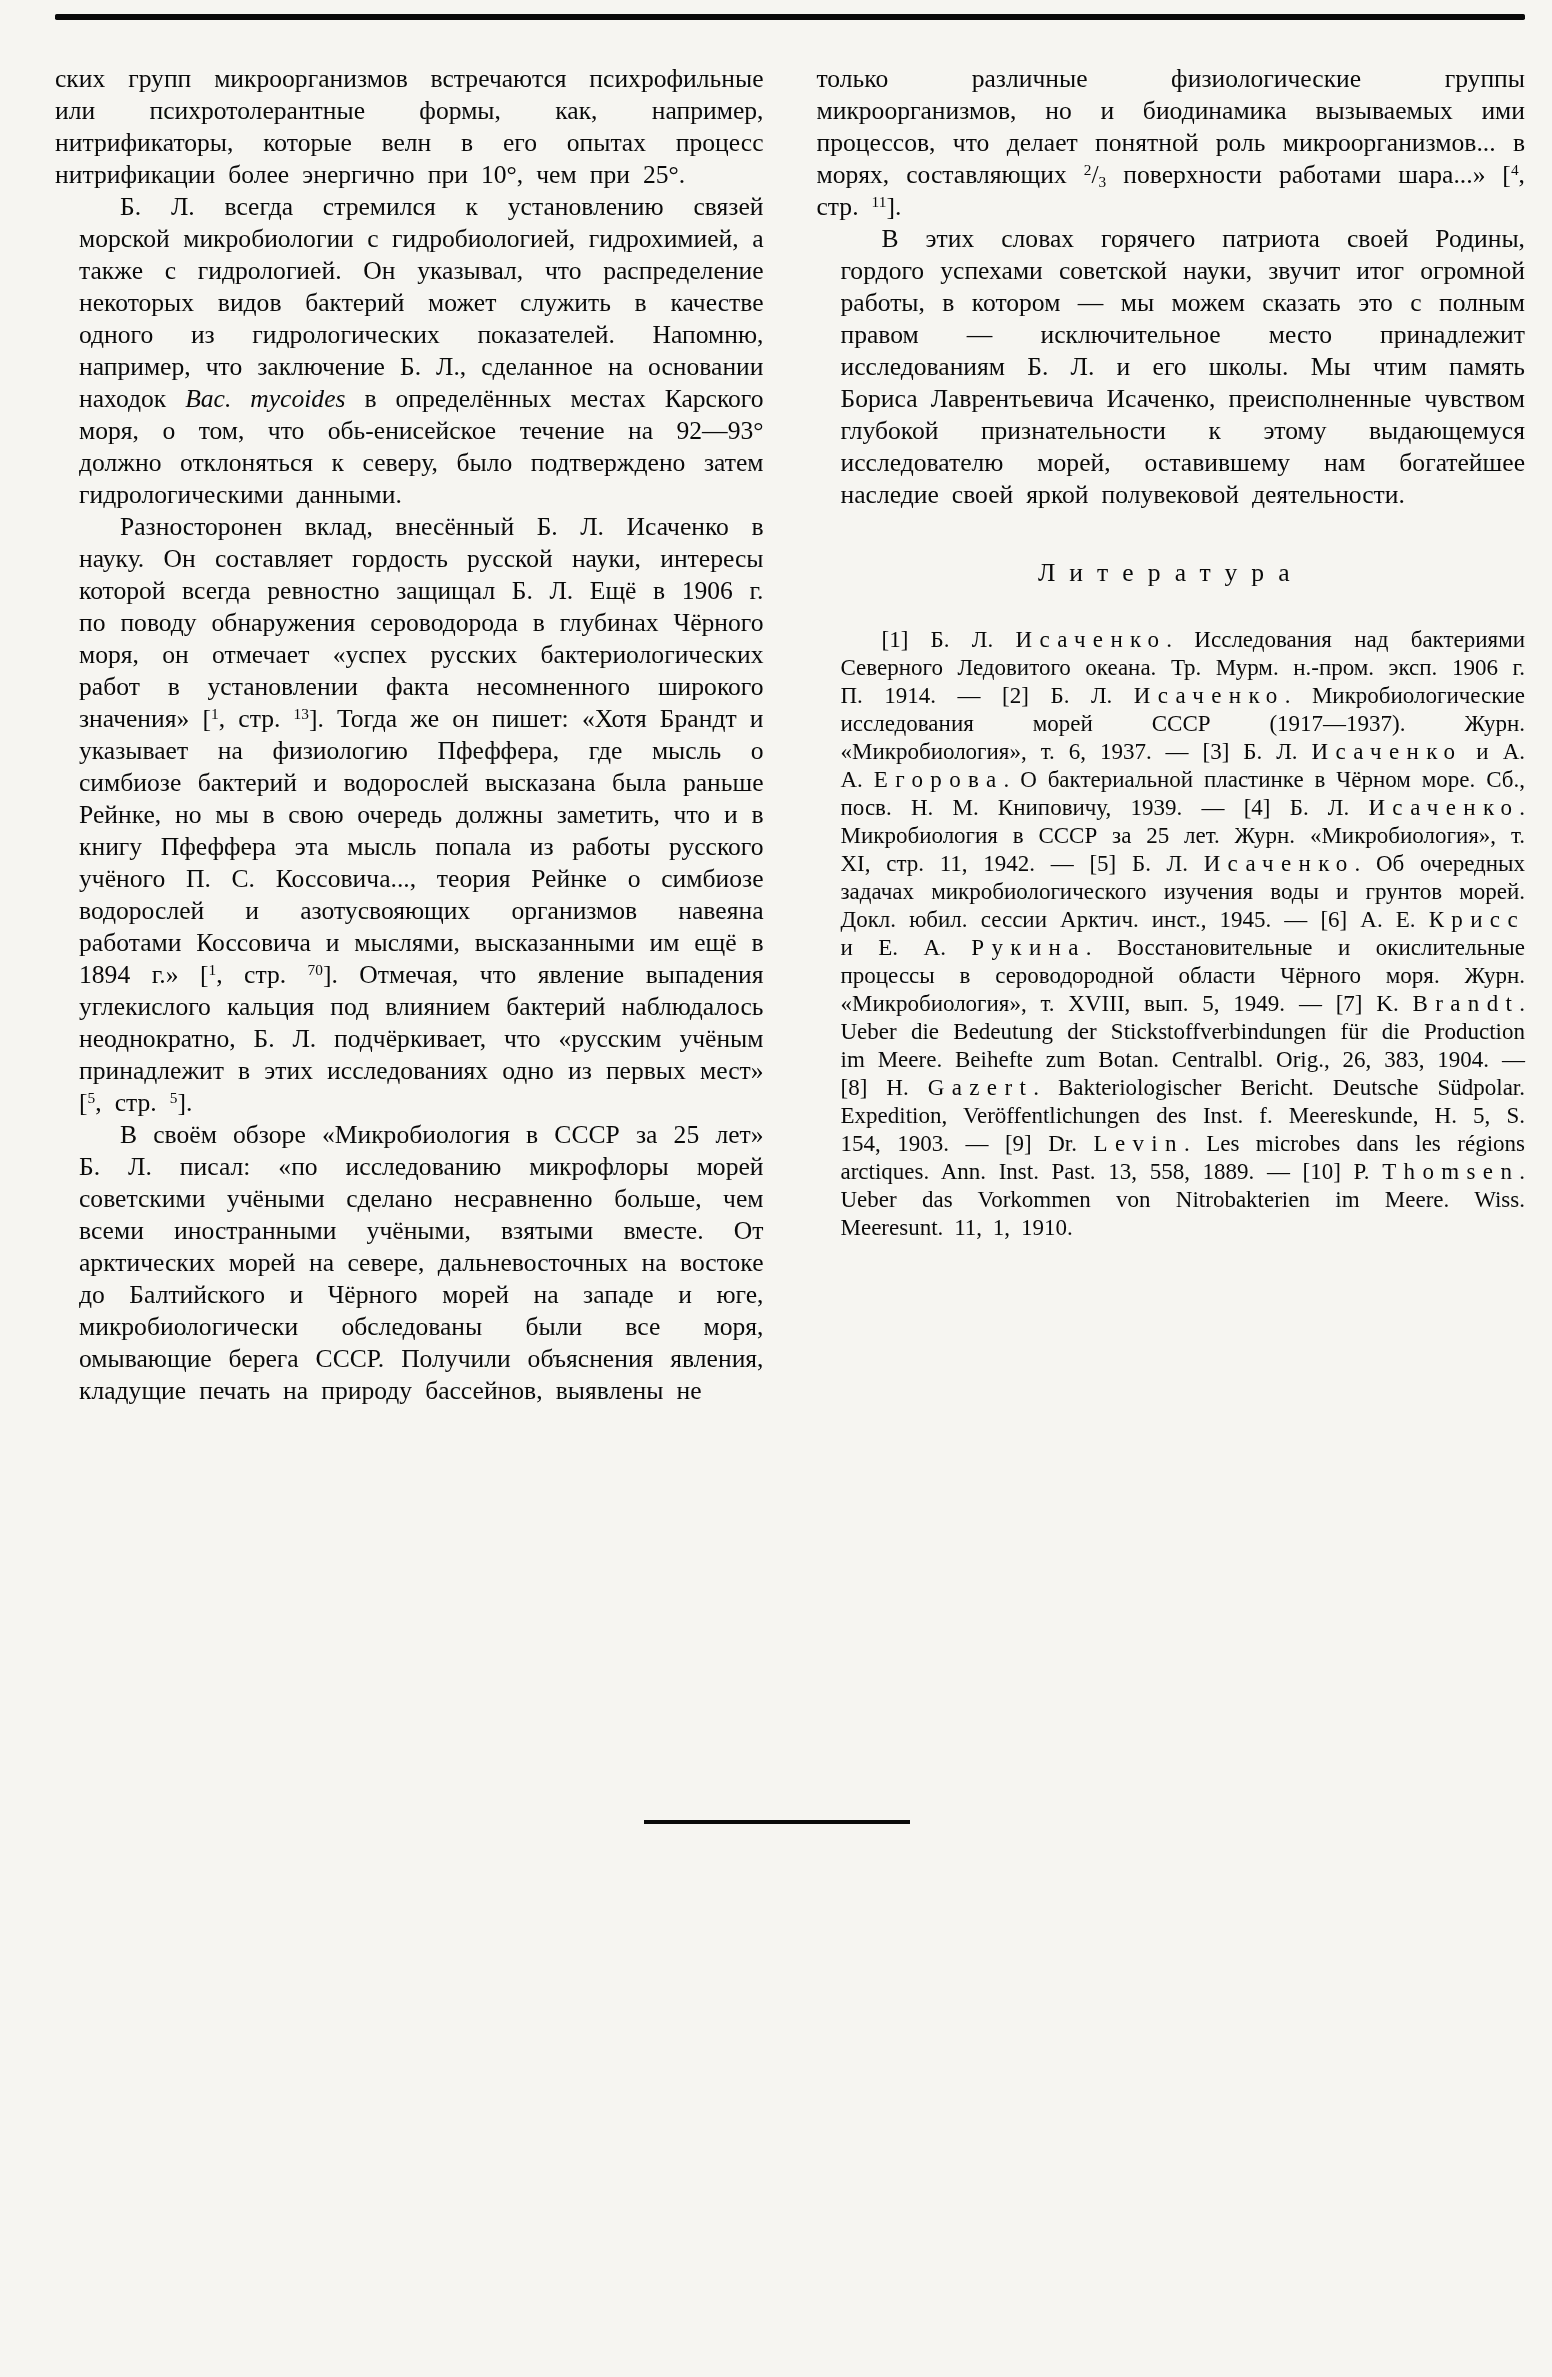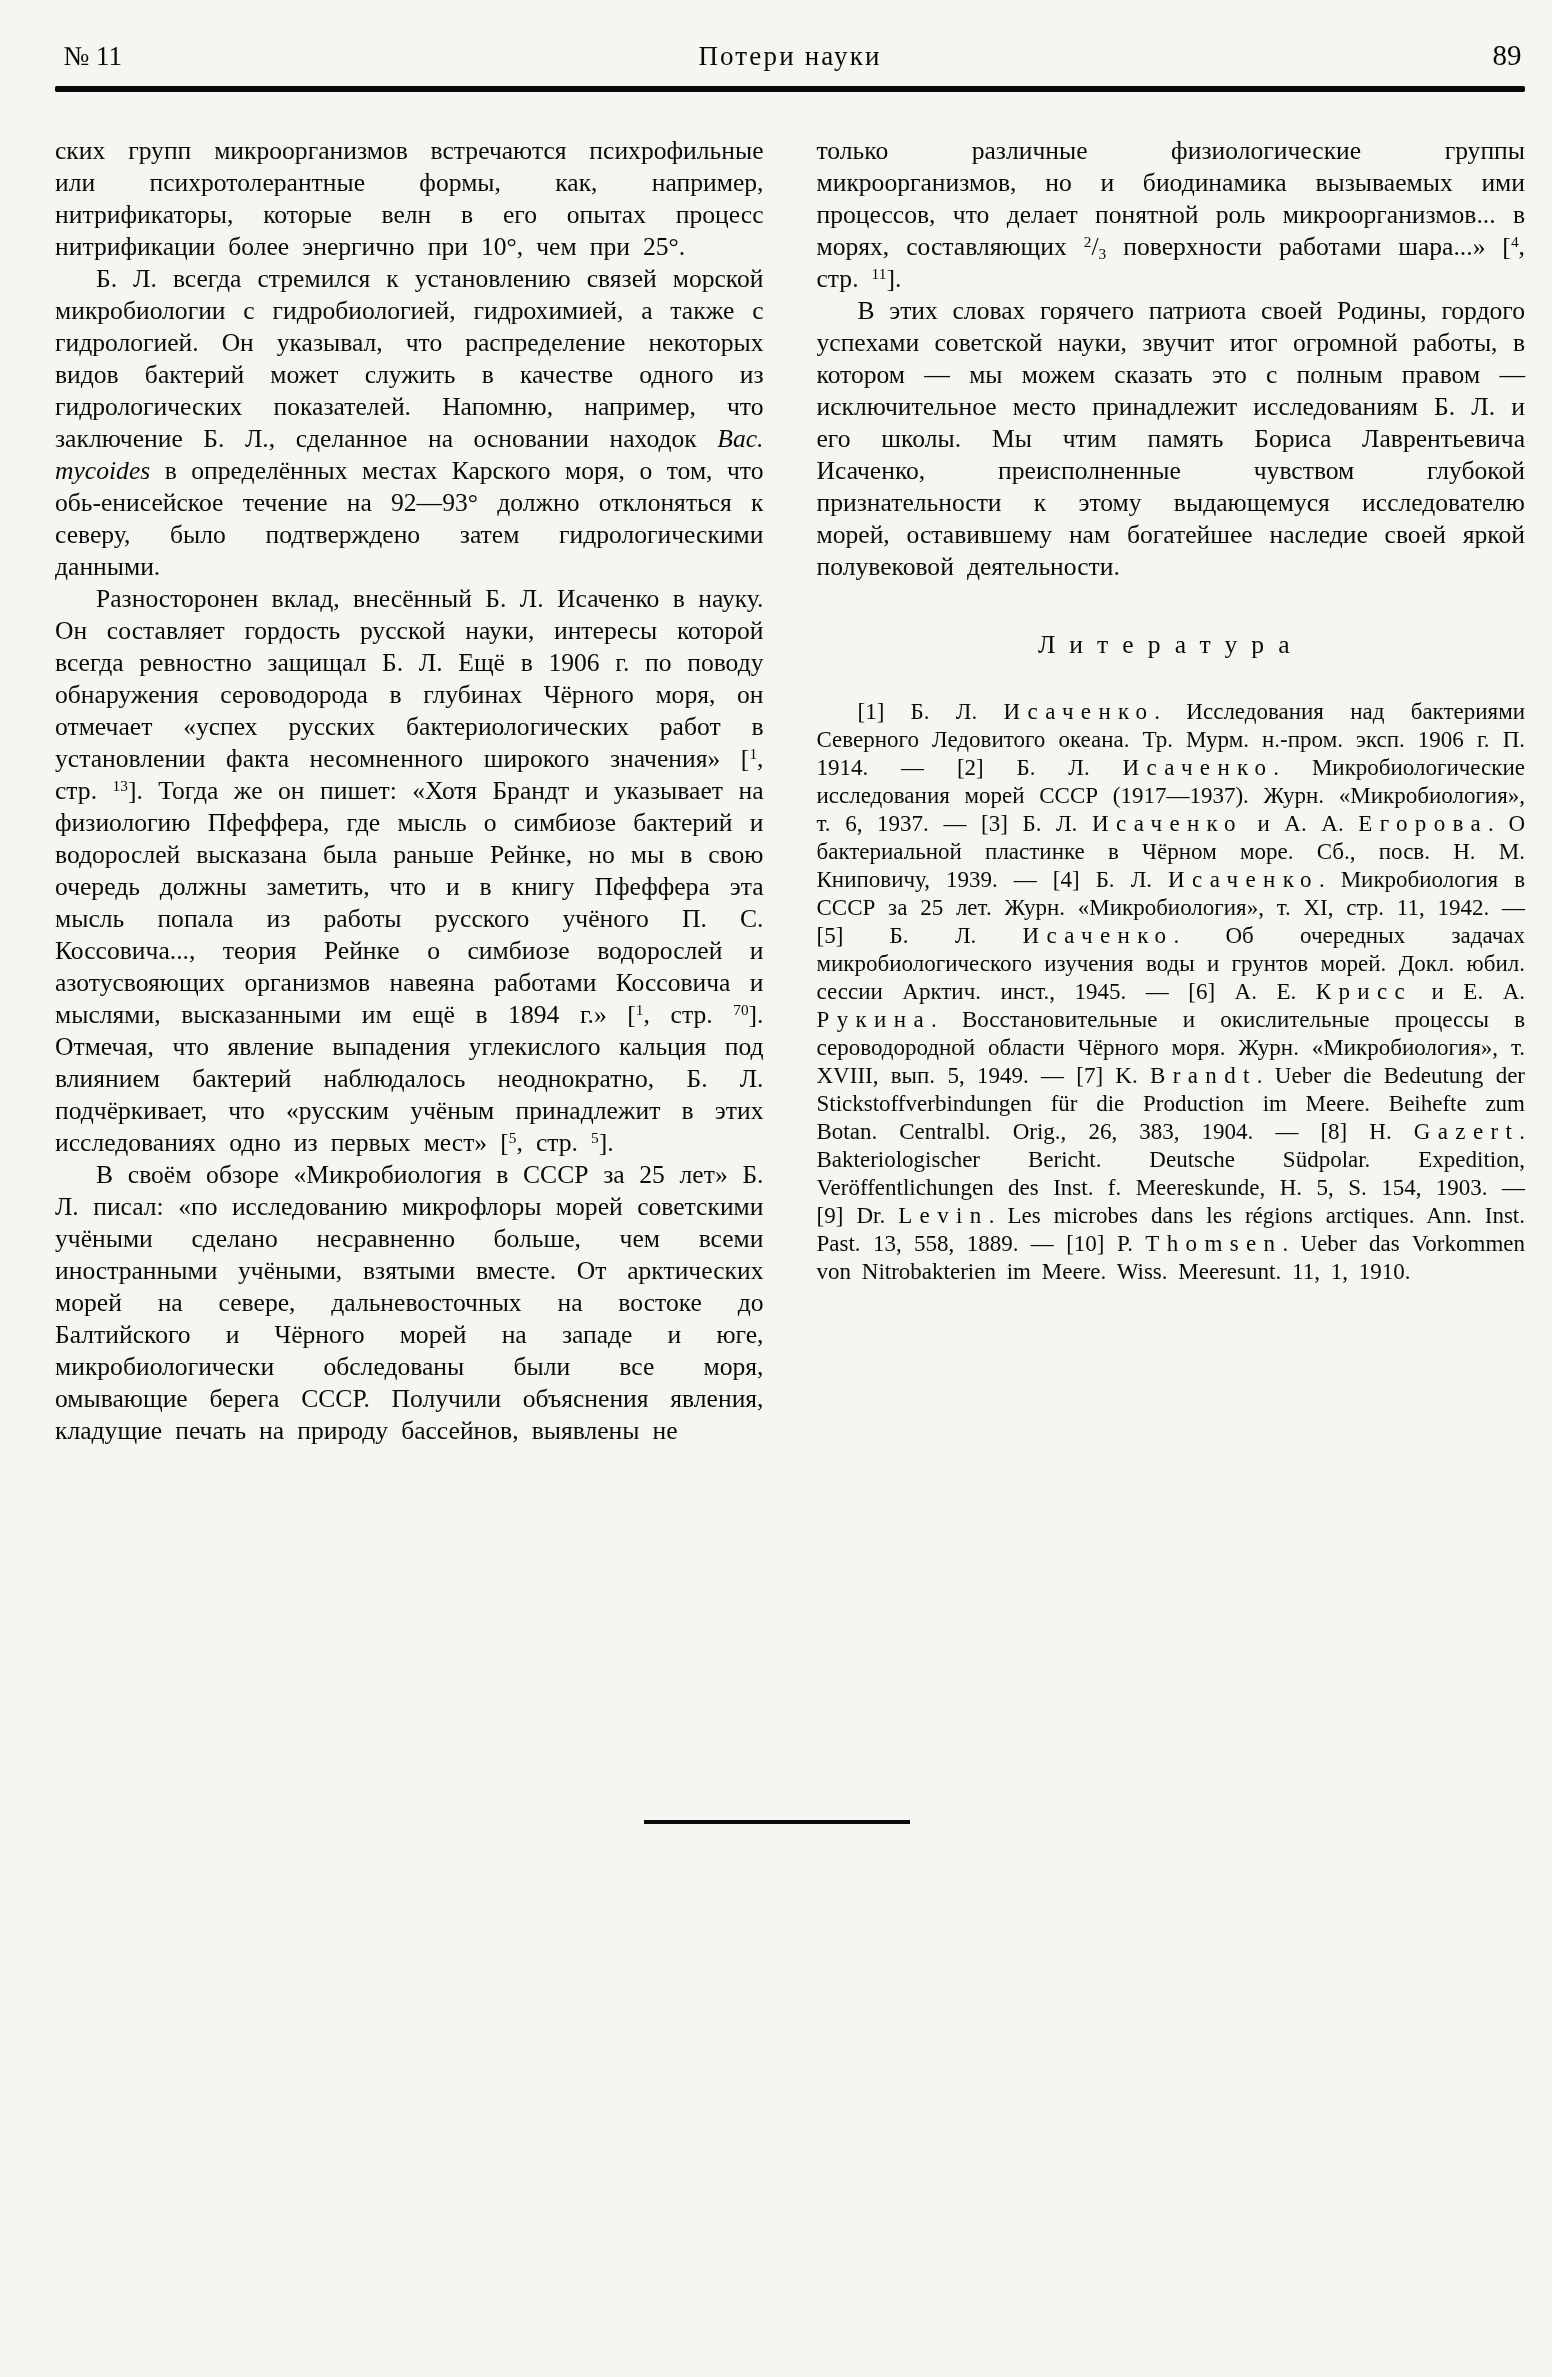--- a/index.html
+++ b/index.html
@@ -19,21 +19,21 @@
     padding-top: 39px;
     font-size: 27px;
   }
   .issue { justify-self: start; padding-left: 8.5px; }
   .running-title { justify-self: center; letter-spacing: 0.08em; }
   .page-number { justify-self: end; font-size: 29px; padding-right: 3.4px; }
   .header-rule { height: 6px; background: #0a0a0a; margin-top: 13.6px; border-radius: 1.7px; }
   .columns { display: flex; gap: 53px; margin-top: 43px; }
   .col { width: 716px; text-align: justify; font-size: 25.6px; line-height: 32px; word-spacing: 0.26em; }
   .col p { margin: 0; }
-  p.indent { text-indent: 41px; }
+  p.indent { text-indent: 41px; margin-left: 24px; }
   .it { font-style: italic; }
   .sp { letter-spacing: 0.32em; }
   sup, sub { font-size: 0.6em; line-height: 0; }
   sup { vertical-align: 0.55em; }
   sub { vertical-align: -0.25em; }
   .lit-heading {
     font-size: 25.6px; font-weight: normal;
     text-align: center; letter-spacing: 0.55em;
     margin: 46px 0 37px 0;
   }
@@ -44,25 +44,20 @@
     position: absolute; top: 1820px; left: 50%;
     transform: translateX(-50%);
     width: 266px; height: 4.3px; background: #0a0a0a;
   }
 </style>
 </head>
 <body>
 
 <div class="page-content">
 
-  <div class="page-header">
-    <span class="issue">№ 11</span>
-    <span class="running-title">Потери науки</span>
-    <span class="page-number">89</span>
-  </div>
 
   <div class="header-rule"></div>
 
   <div class="columns">
 
     <div class="col">
       <p><span>ских групп микроорганизмов встречаются психрофильные или психротолерантные формы, как, например, нитрификаторы, которые велн в его опытах процесс нитрификации более энергично при 10°, чем при 25°.</span></p>
       <p class="indent"><span>Б. Л. всегда стремился к установлению связей морской микробиологии с гидробиологией, гидрохимией, а также с гидрологией. Он указывал, что распределение некоторых видов бактерий может служить в качестве одного из гидрологических показателей. Напомню, например, что заключение Б. Л., сделанное на основании находок </span><span class="it">Bac. mycoides</span><span> в определённых местах Карского моря, о том, что обь-енисейское течение на 92—93° должно отклоняться к северу, было подтверждено затем гидрологическими данными.</span></p>
       <p class="indent"><span>Разносторонен вклад, внесённый Б. Л. Исаченко в науку. Он составляет гордость русской науки, интересы которой всегда ревностно защищал Б. Л. Ещё в 1906 г. по поводу обнаружения сероводорода в глубинах Чёрного моря, он отмечает «успех русских бактериологических работ в установлении факта несомненного широкого значения» [</span><sup>1</sup><span>, стр. </span><sup>13</sup><span>]. Тогда же он пишет: «Хотя Брандт и указывает на физиологию Пфеффера, где мысль о симбиозе бактерий и водорослей высказана была раньше Рейнке, но мы в свою очередь должны заметить, что и в книгу Пфеффера эта мысль попала из работы русского учёного П. С. Коссовича..., теория Рейнке о симбиозе водорослей и азотусвояющих организмов навеяна работами Коссовича и мыслями, высказанными им ещё в 1894 г.» [</span><sup>1</sup><span>, стр. </span><sup>70</sup><span>]. Отмечая, что явление выпадения углекислого кальция под влиянием бактерий наблюдалось неоднократно, Б. Л. подчёркивает, что «русским учёным принадлежит в этих исследованиях одно из первых мест» [</span><sup>5</sup><span>, стр. </span><sup>5</sup><span>].</span></p>
       <p class="indent"><span>В своём обзоре «Микробиология в СССР за 25 лет» Б. Л. писал: «по исследованию микрофлоры морей советскими учёными сделано несравненно больше, чем всеми иностранными учёными, взятыми вместе. От арктических морей на севере, дальневосточных на востоке до Балтийского и Чёрного морей на западе и юге, микробиологически обследованы были все моря, омывающие берега СССР. Получили объяснения явления, кладущие печать на природу бассейнов, выявлены не</span></p>

